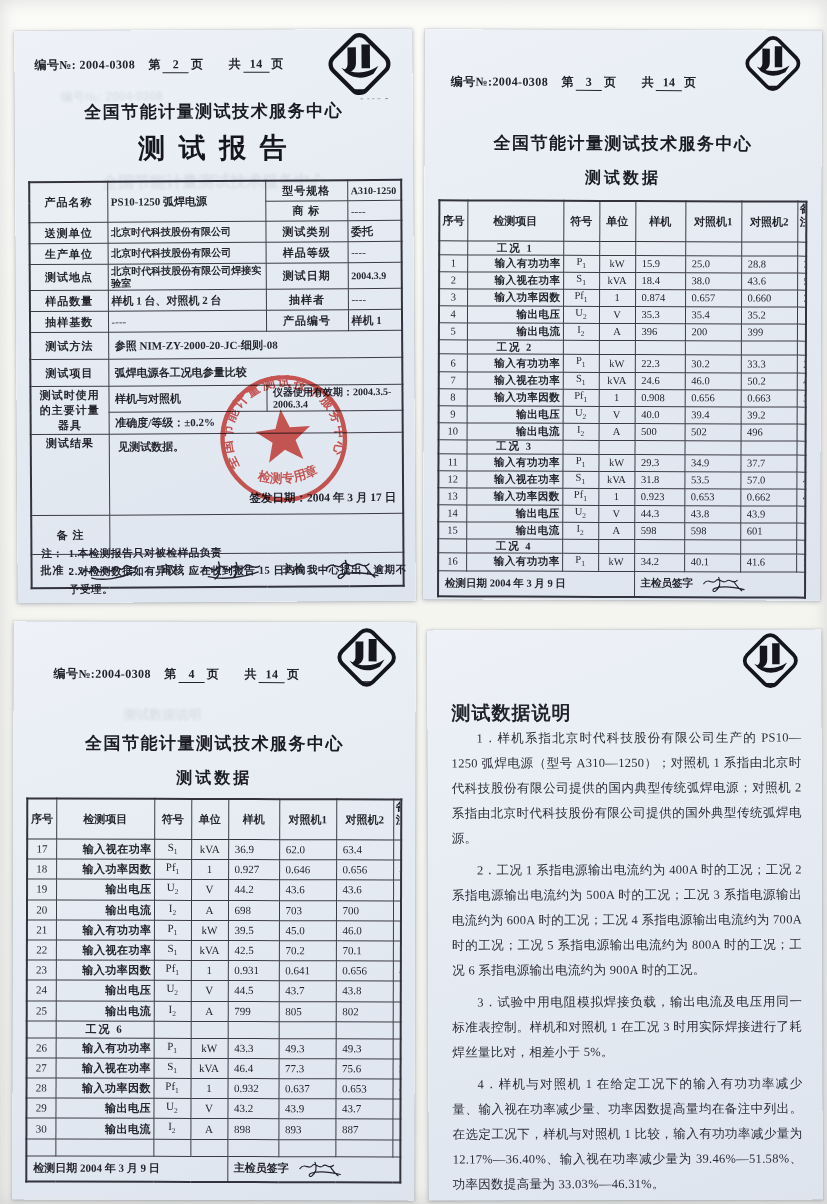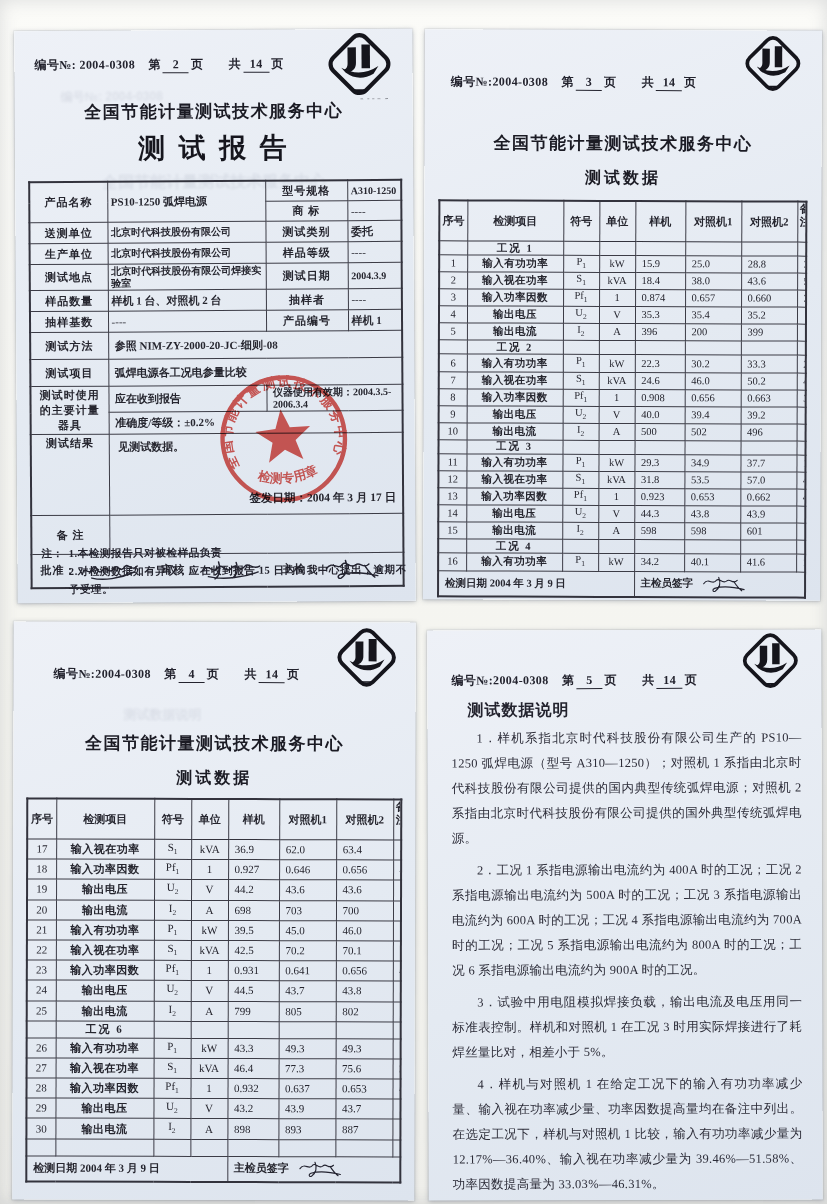--- a/index.html
+++ b/index.html
@@ -65,30 +65,30 @@
   .dt{position:absolute;border-collapse:collapse;table-layout:fixed;
     border:2px solid #33333d;font-size:10.5px;color:#26262f;}
   .dt th,.dt td{border:1px solid #3c3c46;padding:0 2px;overflow:hidden;}
   .dt th{font-weight:bold;font-size:11px;height:15px;line-height:13px;}
   .dt thead th{border-bottom:1.5px solid #33333d;}
   .dt td{height:13px;line-height:12px;}
   .p3t{left:14px;top:170px;width:369px;}
   .p4t{left:13px;top:176px;width:376px;font-size:11px;}
   .p4t td{height:16px;line-height:15px;}
   .dt .c{text-align:center;}
-  .dt .item{text-align:center;font-weight:600;letter-spacing:.5px;}
+  .dt .item{text-align:right;font-weight:600;letter-spacing:.5px;}
   .dt .num{text-align:left;padding-left:6px;}
   .dt .sec{text-align:center;font-weight:600;letter-spacing:2px;}
   .dt sub{font-size:7.5px;}
   .nu{font-size:9px;font-weight:normal;}
   .ft td{text-align:left;padding:2px 6px;height:20px !important;font-weight:600;white-space:nowrap;}
 
   
-  .heading5{position:absolute;left:40px;font-family:"Liberation Sans","DejaVu Sans",sans-serif;
-    font-weight:bold;font-size:16px;letter-spacing:1px;}
+  .heading5{position:absolute;left:24px;font-family:"Liberation Sans","DejaVu Sans",sans-serif;
+    font-weight:bold;font-size:19px;letter-spacing:1px;}
   .paras{position:absolute;left:24px;right:20px;}
   .para{margin:0 0 7px 0;text-align:justify;text-indent:2em;font-size:12.5px;
     font-weight:400;line-height:25px;letter-spacing:.3px;color:#2c2c38;}
 </style>
 </head>
 <body>
 
 <svg width="0" height="0" style="position:absolute" aria-hidden="true">
   <defs>
     <symbol id="nim-logo" viewBox="0 0 100 100">
@@ -178,21 +178,21 @@
       <tr class="fr-m">
         <td class="lab">测试方法</td>
         <td class="val-l" colspan="3">参照 NIM-ZY-2000-20-JC-细则-08</td>
       </tr>
       <tr class="fr-m">
         <td class="lab">测试项目</td>
         <td class="val-l" colspan="3">弧焊电源各工况电参量比较</td>
       </tr>
       <tr class="fr-i1">
         <td class="lab" rowspan="2">测试时使用的主要计量器具</td>
-        <td class="val-l">应在收到报告</td>
+        <td class="val-l">样机与对照机</td>
         <td class="val-l small" colspan="2">仪器使用有效期：2004.3.5-2006.3.4</td>
       </tr>
       <tr class="fr-i2">
         <td class="val-l" colspan="3">准确度/等级：±0.2%</td>
       </tr>
       <tr class="fr-r">
         <td class="lab">测试结果</td>
         <td class="result-cell" colspan="3">
           <div class="result-text">见测试数据。</div>
           <div class="issue-date">签发日期：2004 年 3 月 17 日</div>
@@ -695,25 +695,20 @@
           <td colspan="4">检测日期 2004 年 3 月 9 日</td>
           <td colspan="4"><span>主检员签字</span><svg class="sig sig-s">
                 <use href="#scribble3"></use>
               </svg></td>
         </tr>
       </tfoot>
     </table>
   </div>
 
   <div class="page page5">
-    <div class="hdr" style="left:24px;top:42px;">
-      <span>编号№:2004-0308</span>
-      <span class="w">第</span><span class="u">5</span><span>页</span>
-      <span class="w2">共</span><span class="u">14</span><span>页</span>
-    </div>
     <svg class="nim" style="right:20px;top:0px;width:62px;height:62px;">
         <use href="#nim-logo"></use>
         <text x="50" y="80" font-size="15" font-weight="bold" text-anchor="middle" fill="#15151c" font-family="Liberation Sans,sans-serif" letter-spacing="1">NIM</text>
       </svg>
     <div class="heading5" style="top:70px;">测试数据说明</div>
     <div class="paras" style="top:96px;">
       <p class="para">1．样机系指北京时代科技股份有限公司生产的 PS10—1250 弧焊电源（型号 A310—1250）；对照机 1 系指由北京时代科技股份有限公司提供的国内典型传统弧焊电源；对照机 2 系指由北京时代科技股份有限公司提供的国外典型传统弧焊电源。</p>
       <p class="para">2．工况 1 系指电源输出电流约为 400A 时的工况；工况 2 系指电源输出电流约为 500A 时的工况；工况 3 系指电源输出电流约为 600A 时的工况；工况 4 系指电源输出电流约为 700A 时的工况；工况 5 系指电源输出电流约为 800A 时的工况；工况 6 系指电源输出电流约为 900A 时的工况。</p>
       <p class="para">3．试验中用电阻模拟焊接负载，输出电流及电压用同一标准表控制。样机和对照机 1 在工况 3 时用实际焊接进行了耗焊丝量比对，相差小于 5%。</p>
       <p class="para">4．样机与对照机 1 在给定工况下的输入有功功率减少量、输入视在功率减少量、功率因数提高量均在备注中列出。在选定工况下，样机与对照机 1 比较，输入有功功率减少量为 12.17%—36.40%、输入视在功率减少量为 39.46%—51.58%、功率因数提高量为 33.03%—46.31%。</p>

